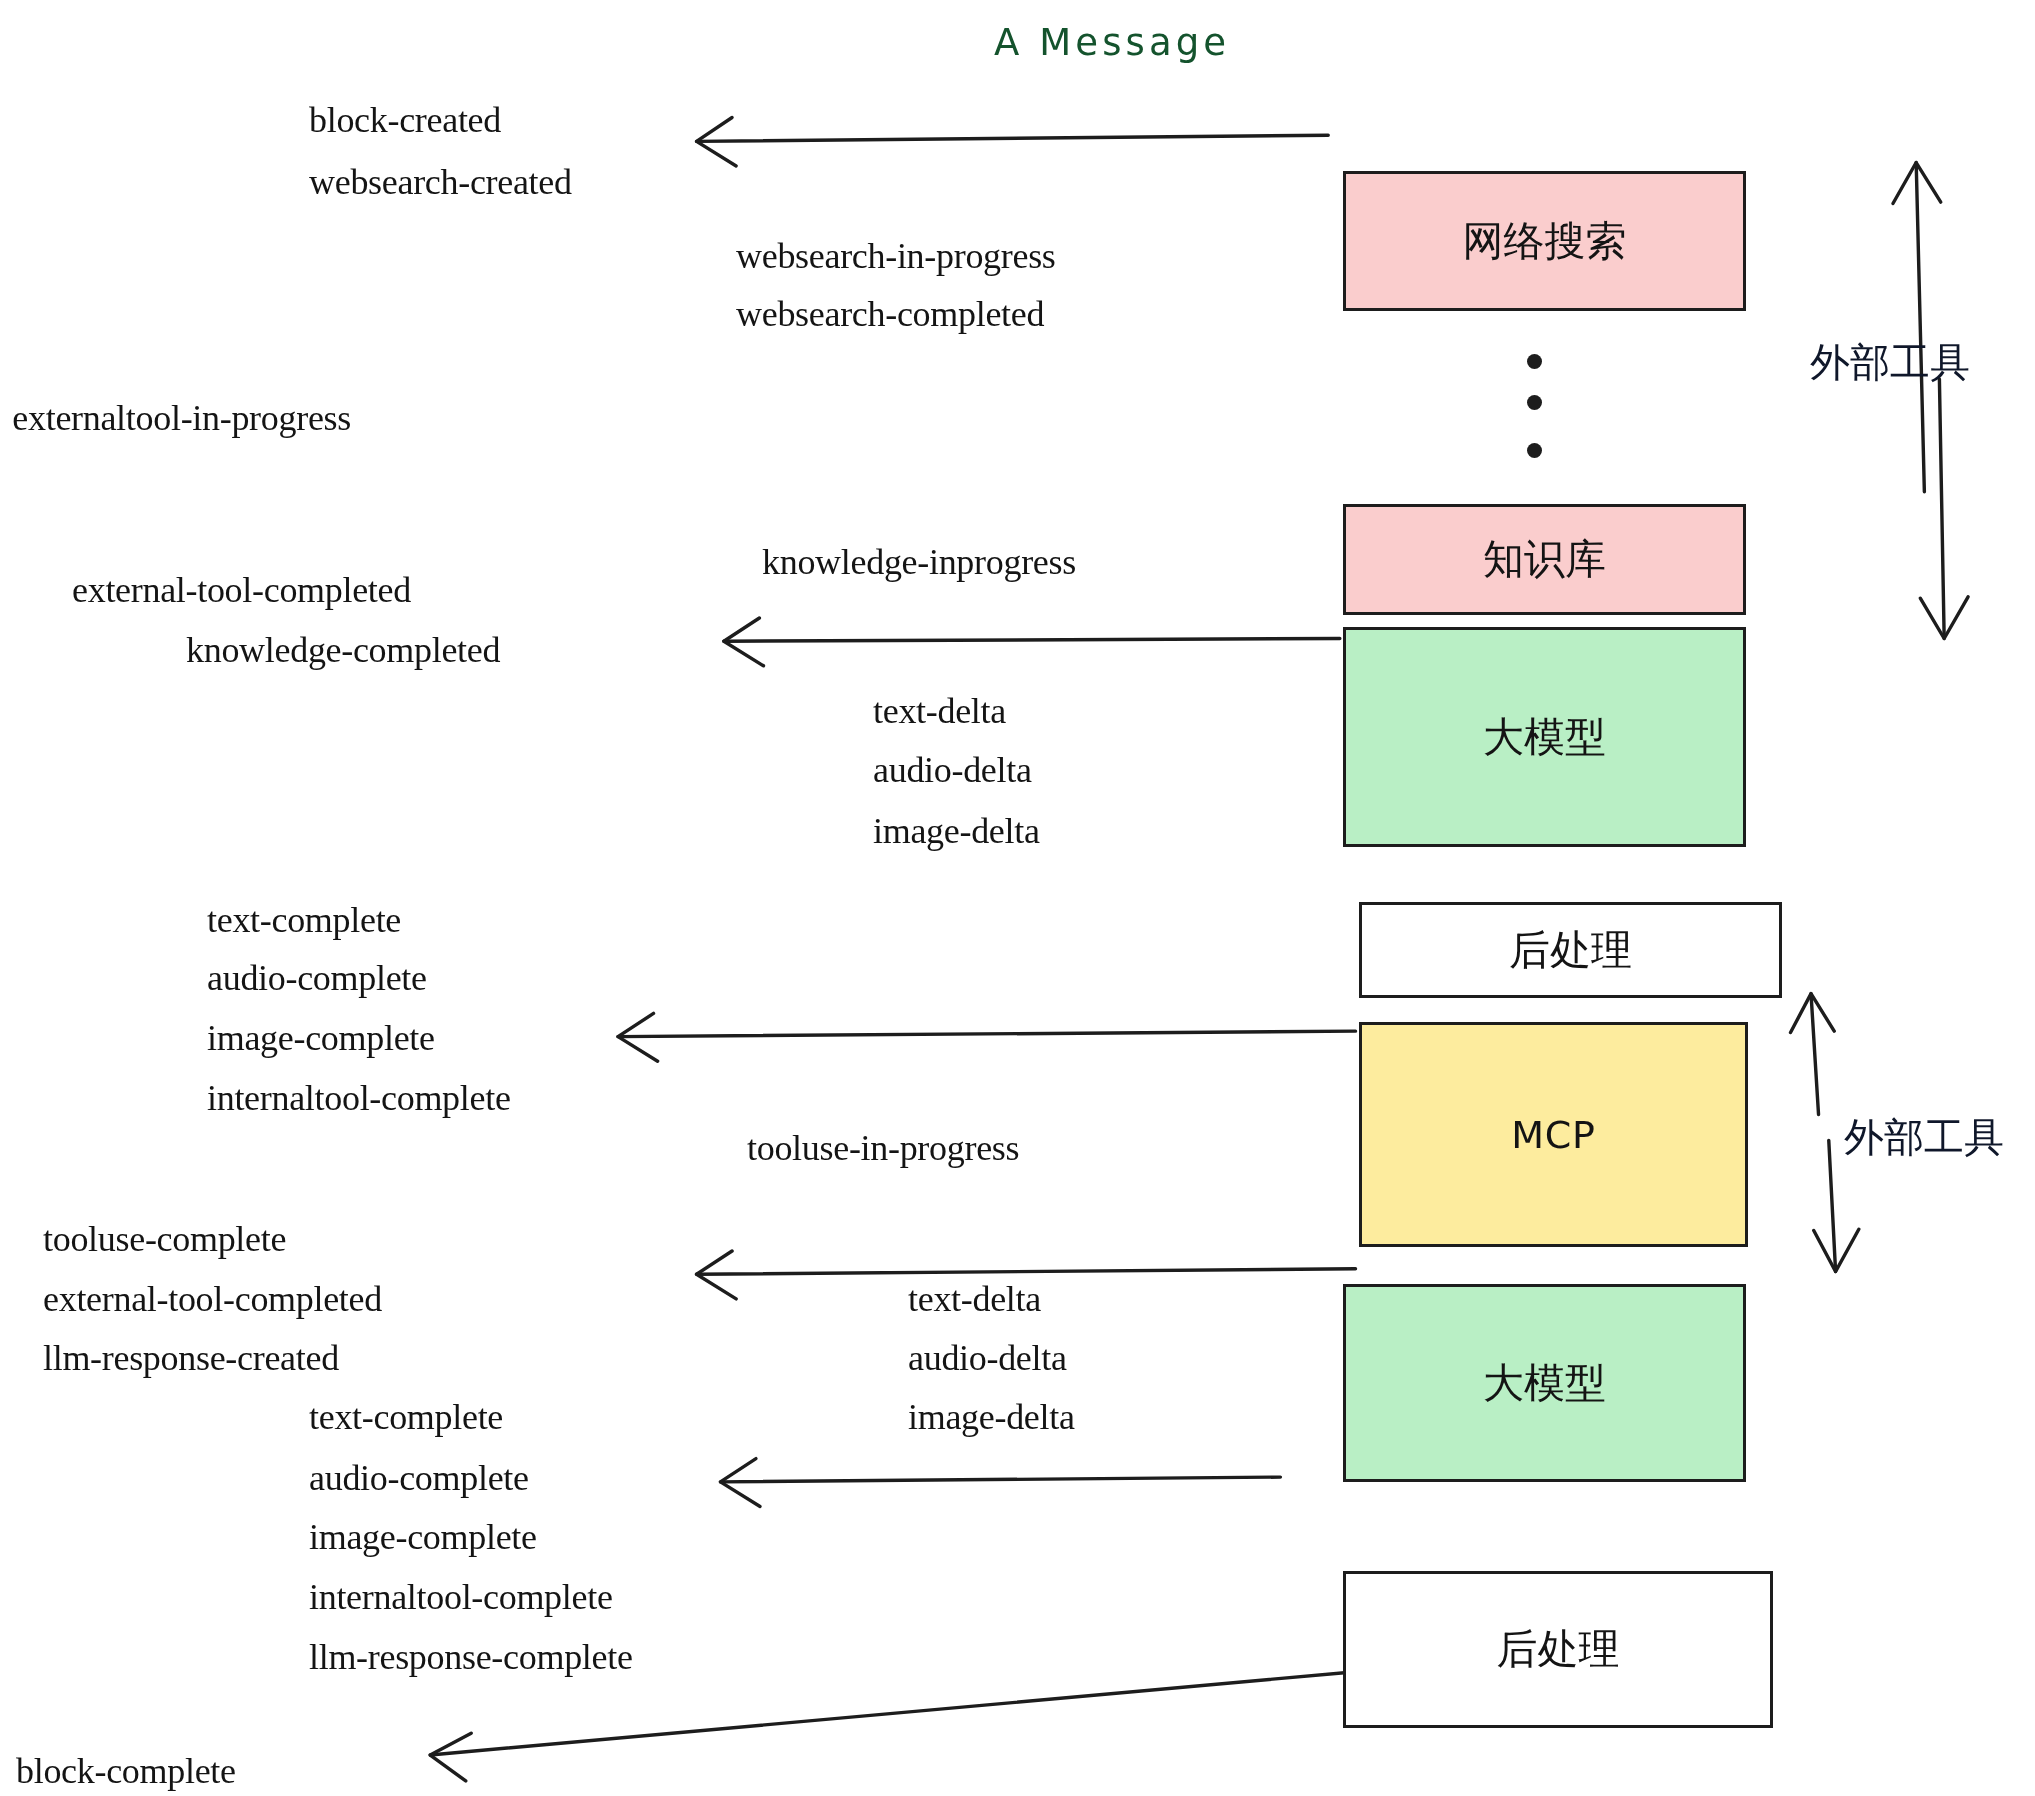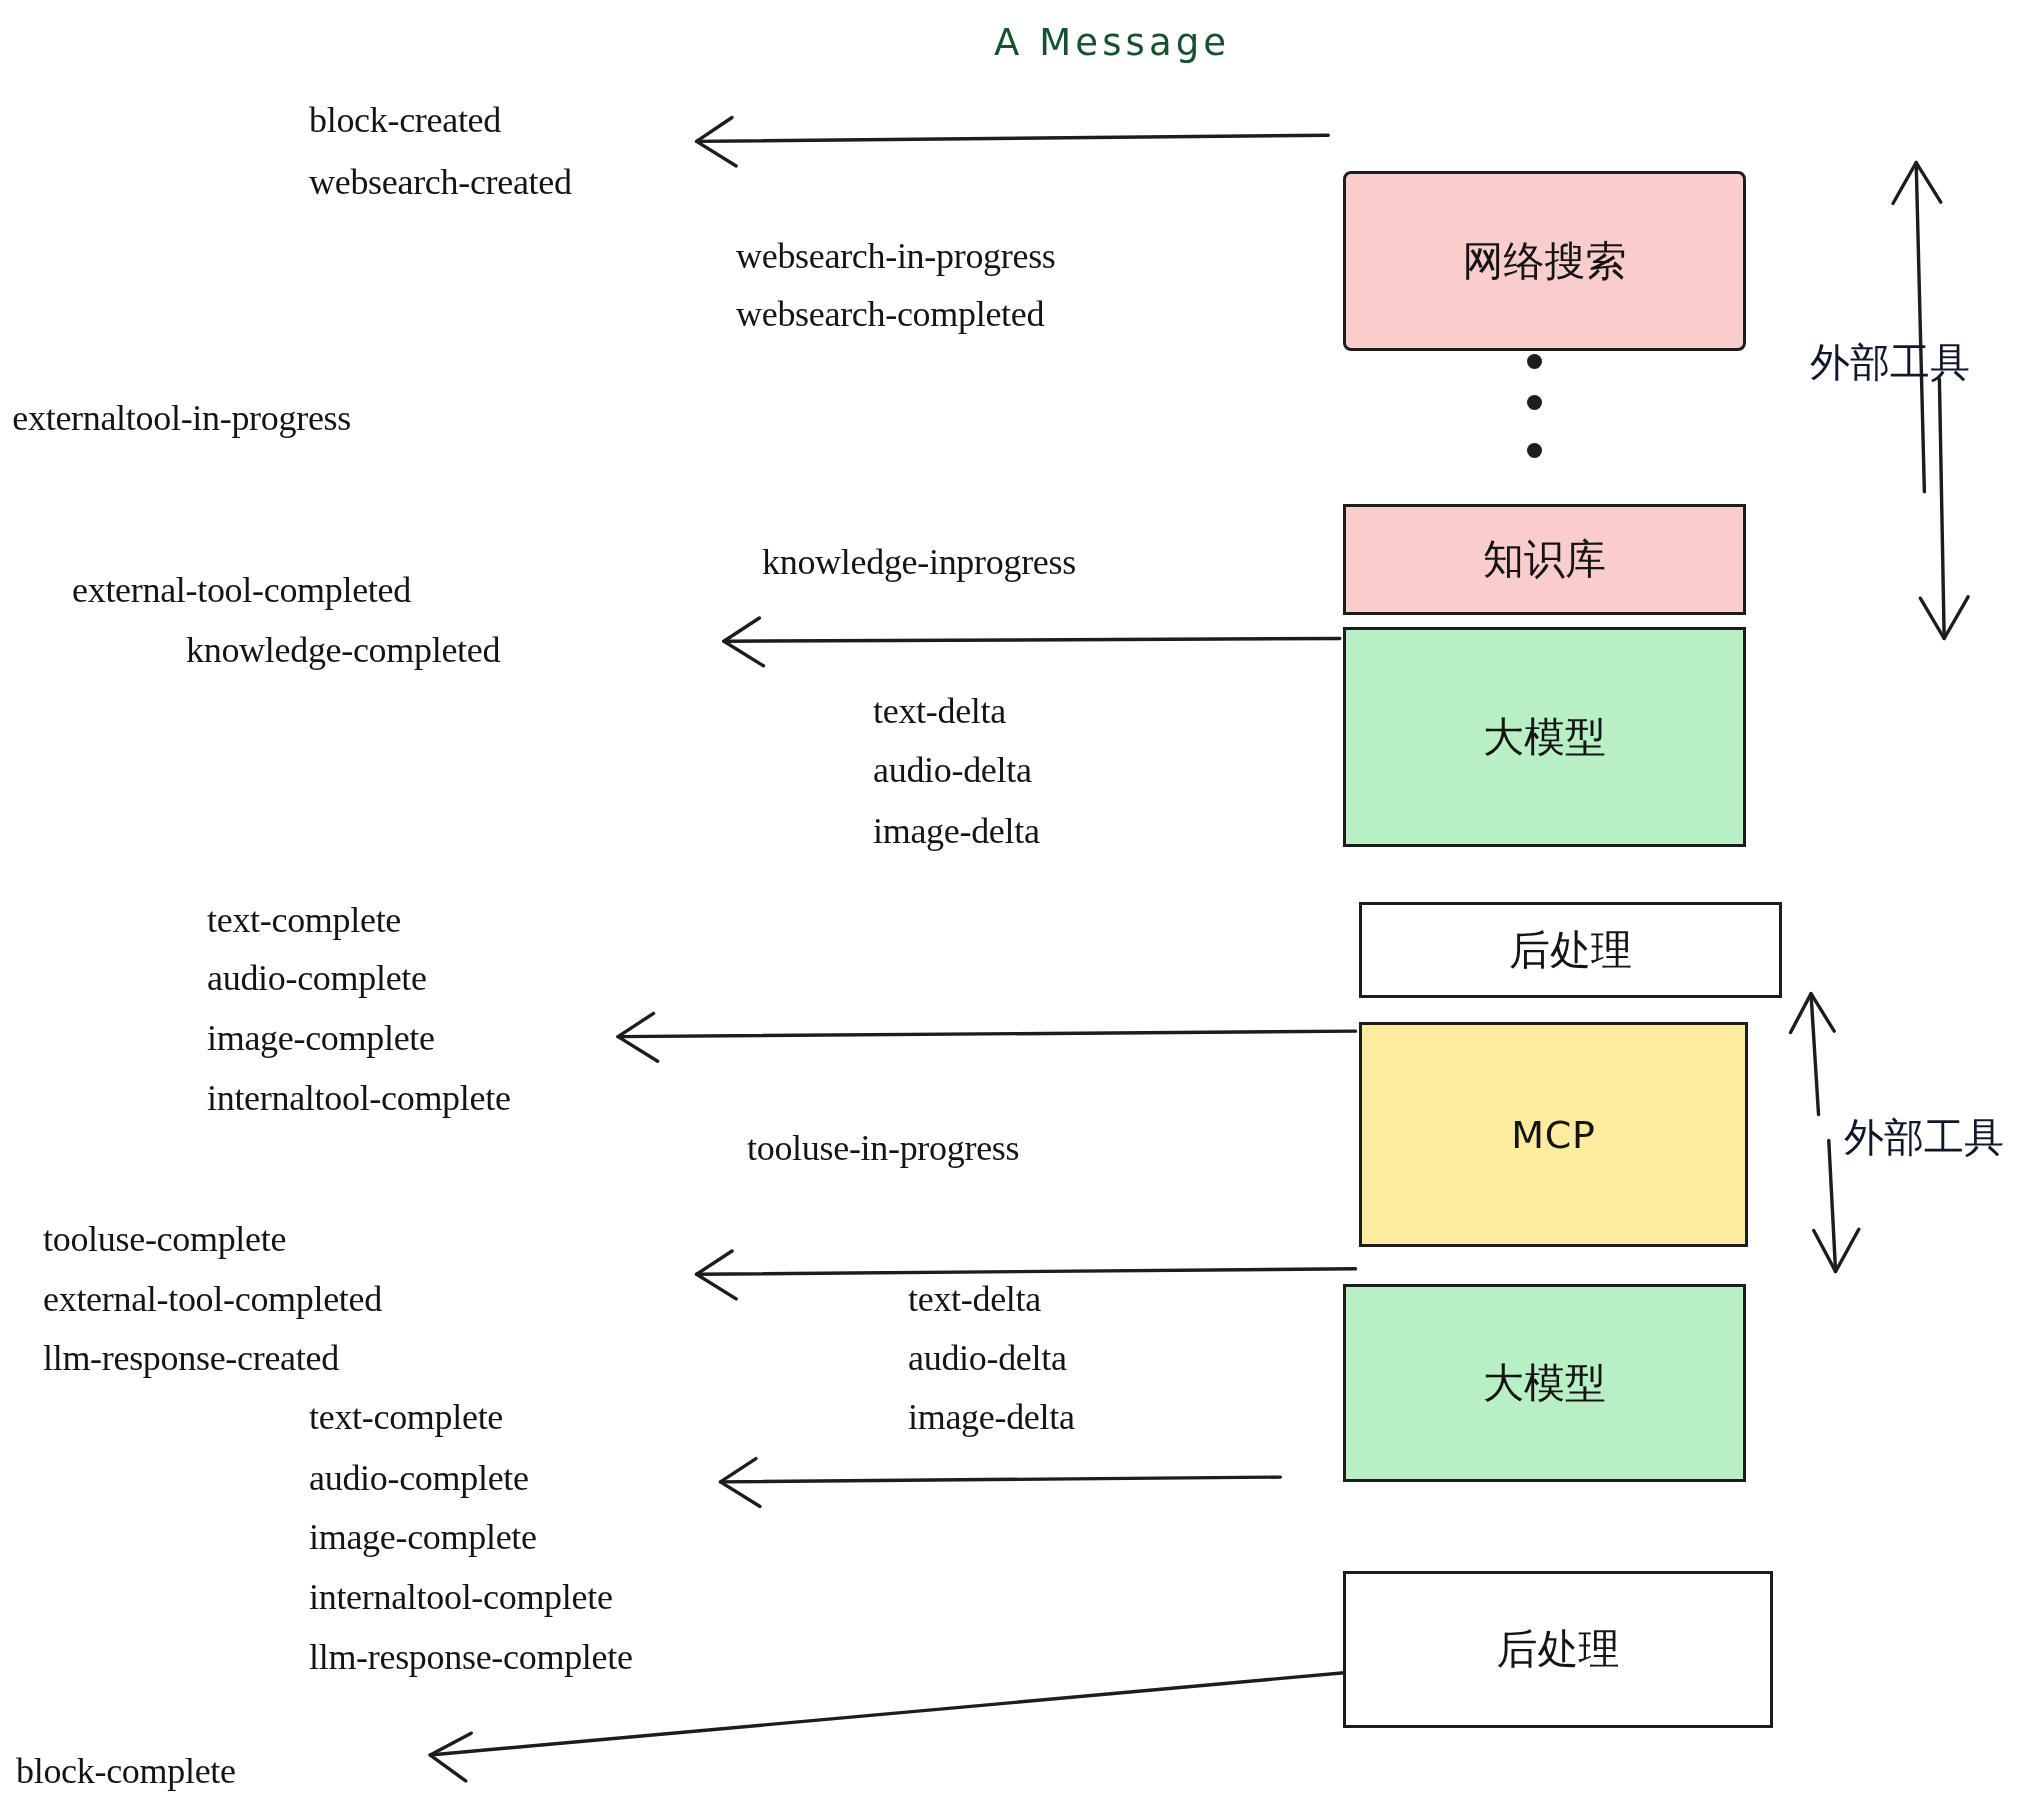--- a/index.html
+++ b/index.html
@@ -127,21 +127,21 @@
     <g>
       <path d="M 2663 1632 L 2652 1455"></path>
       <path d="M 2622 1512 L 2652 1455 L 2686 1510"></path>
     </g>
     <g>
       <path d="M 2678 1670 L 2688 1862"></path>
       <path d="M 2656 1802 L 2688 1862 L 2722 1800"></path>
     </g>
   </svg>
 
-  <div class="box" style="left:1343px; top:171px; width:403px; height:180px; background:#FACDCD;border-radius:8px;">
+  <div class="box" style="left:1343px; top:171px; width:403px; height:140px; background:#FACDCD;">
     <span class="lbl">网络搜索</span>
   </div>
   <div class="box" style="left:1343px; top:504px; width:403px; height:111px; background:#FACDCD;">
     <span class="lbl">知识库</span>
   </div>
   <div class="box" style="left:1343px; top:627px; width:403px; height:220px; background:#B9EFC5;">
     <span class="lbl">大模型</span>
   </div>
   <div class="box" style="left:1359px; top:902px; width:423px; height:96px; background:#FFFFFF;">
     <span class="lbl">后处理</span>

